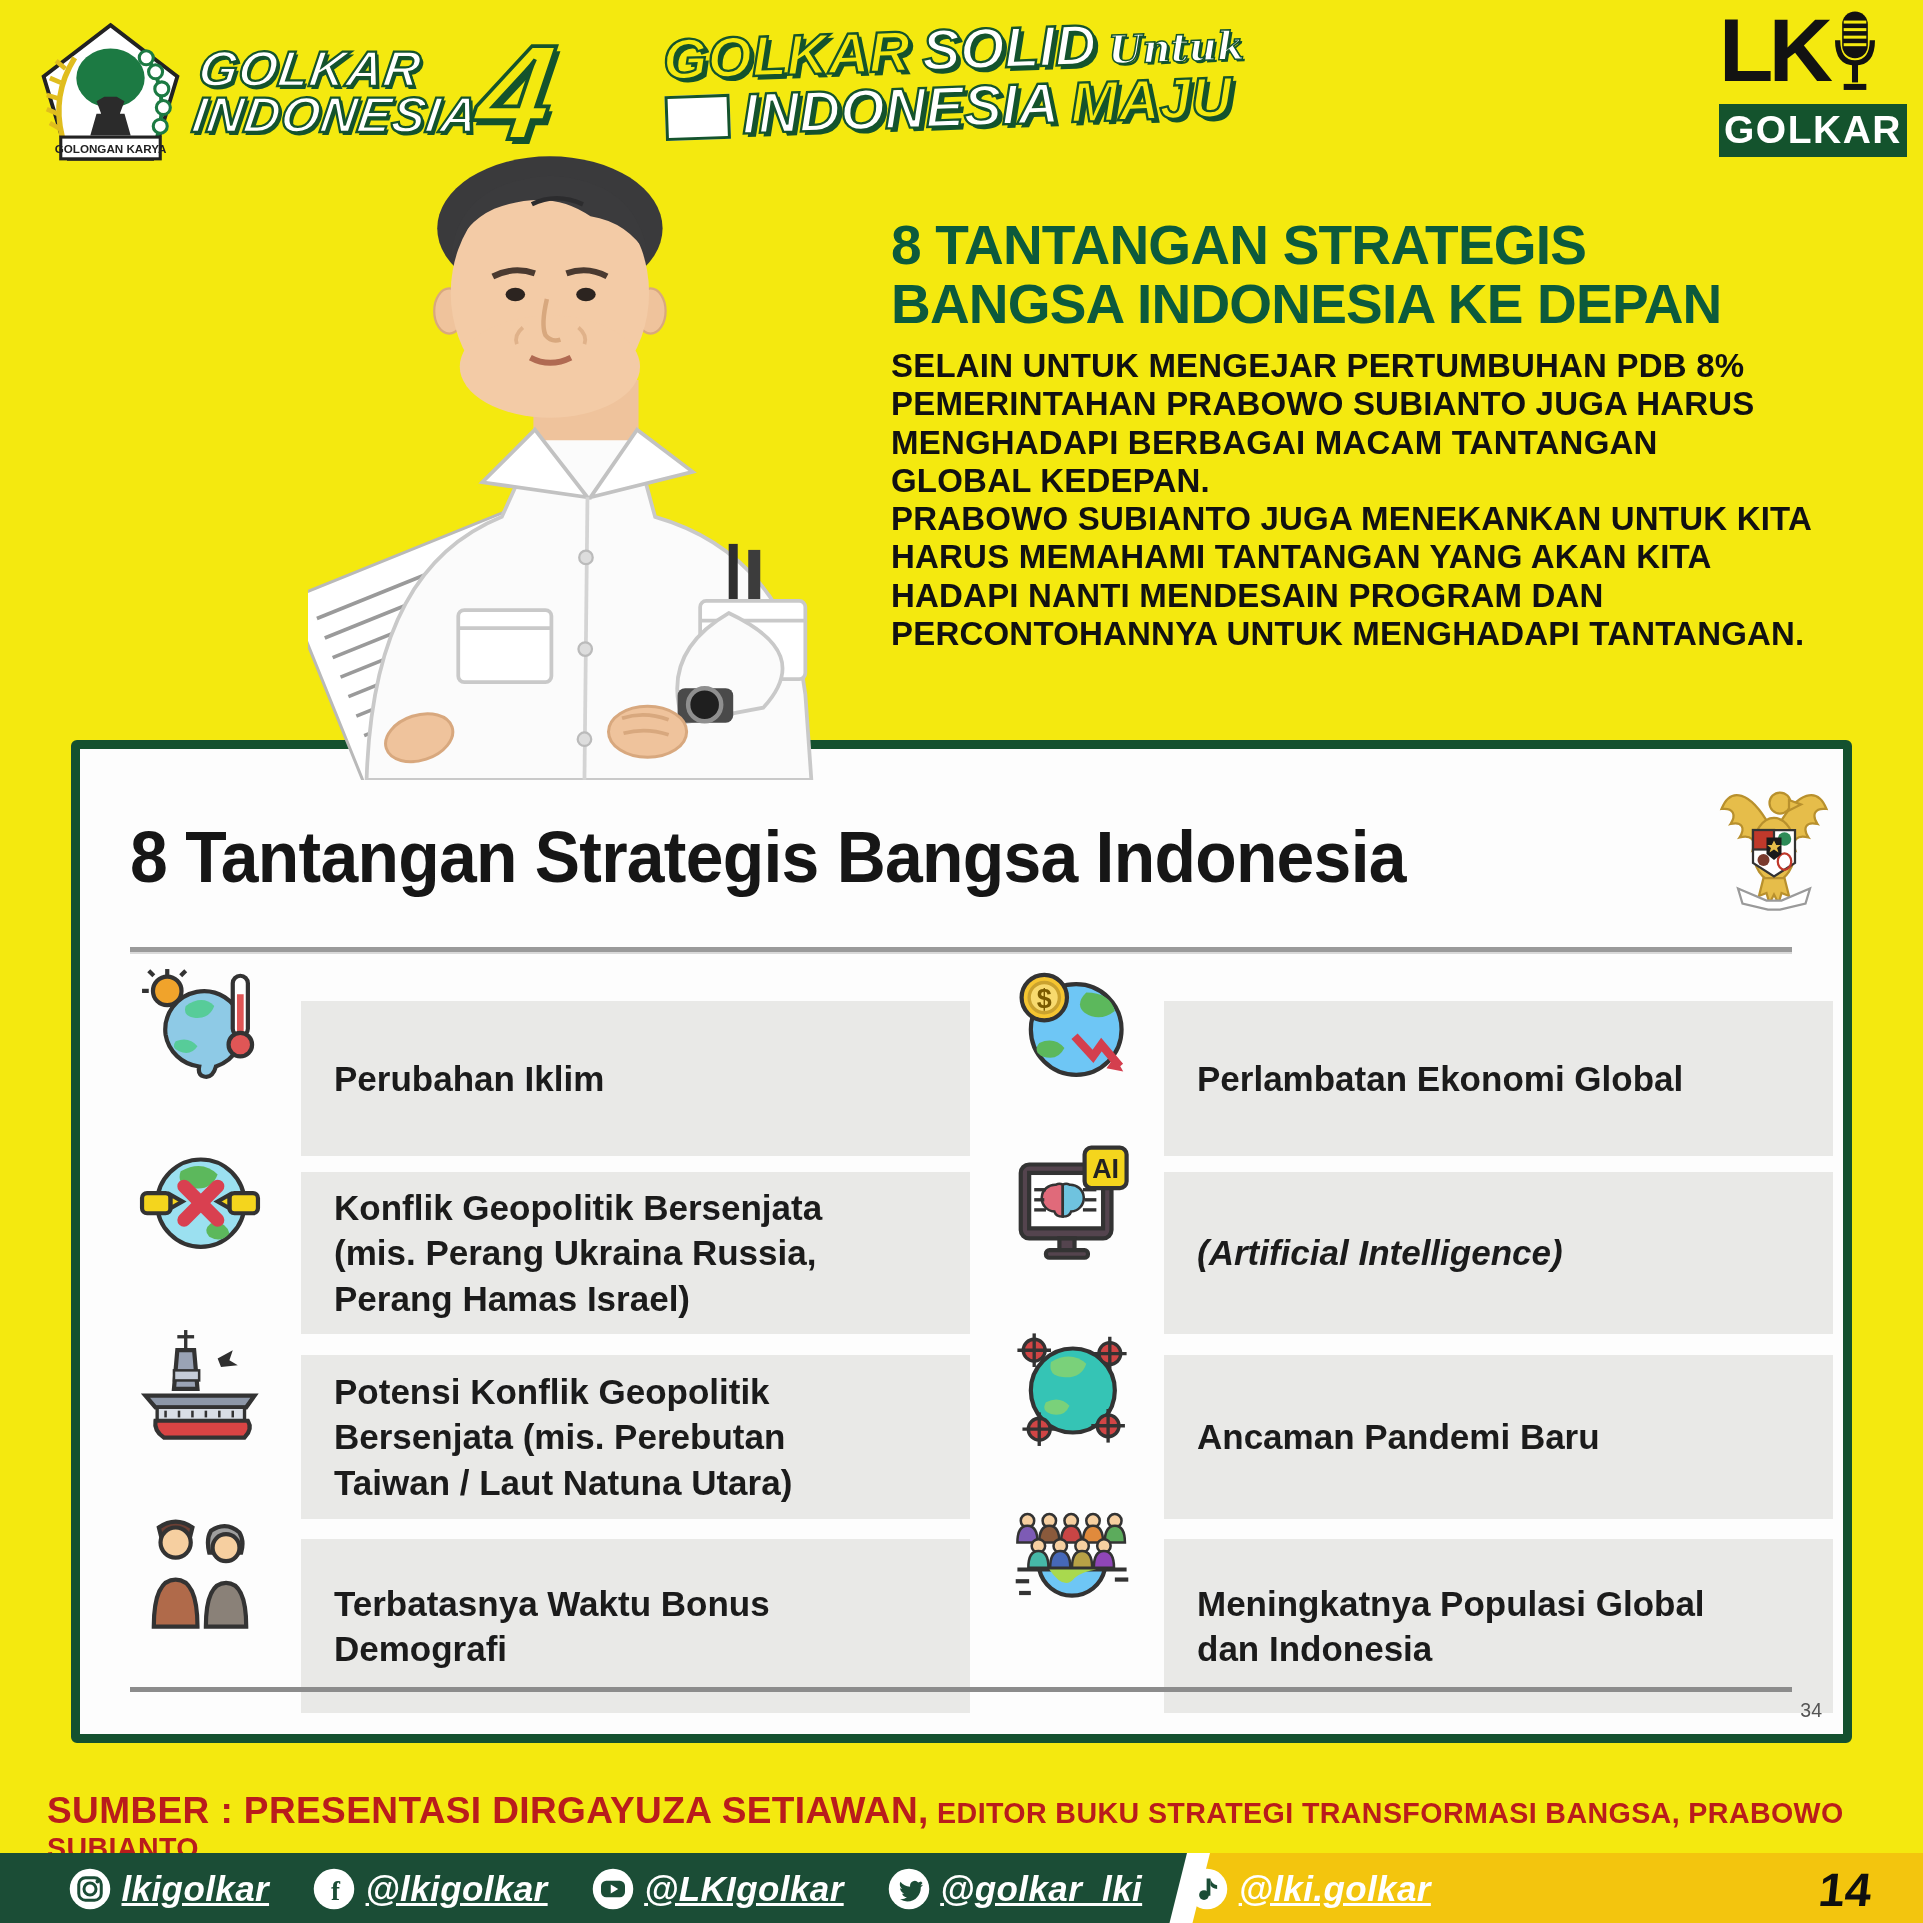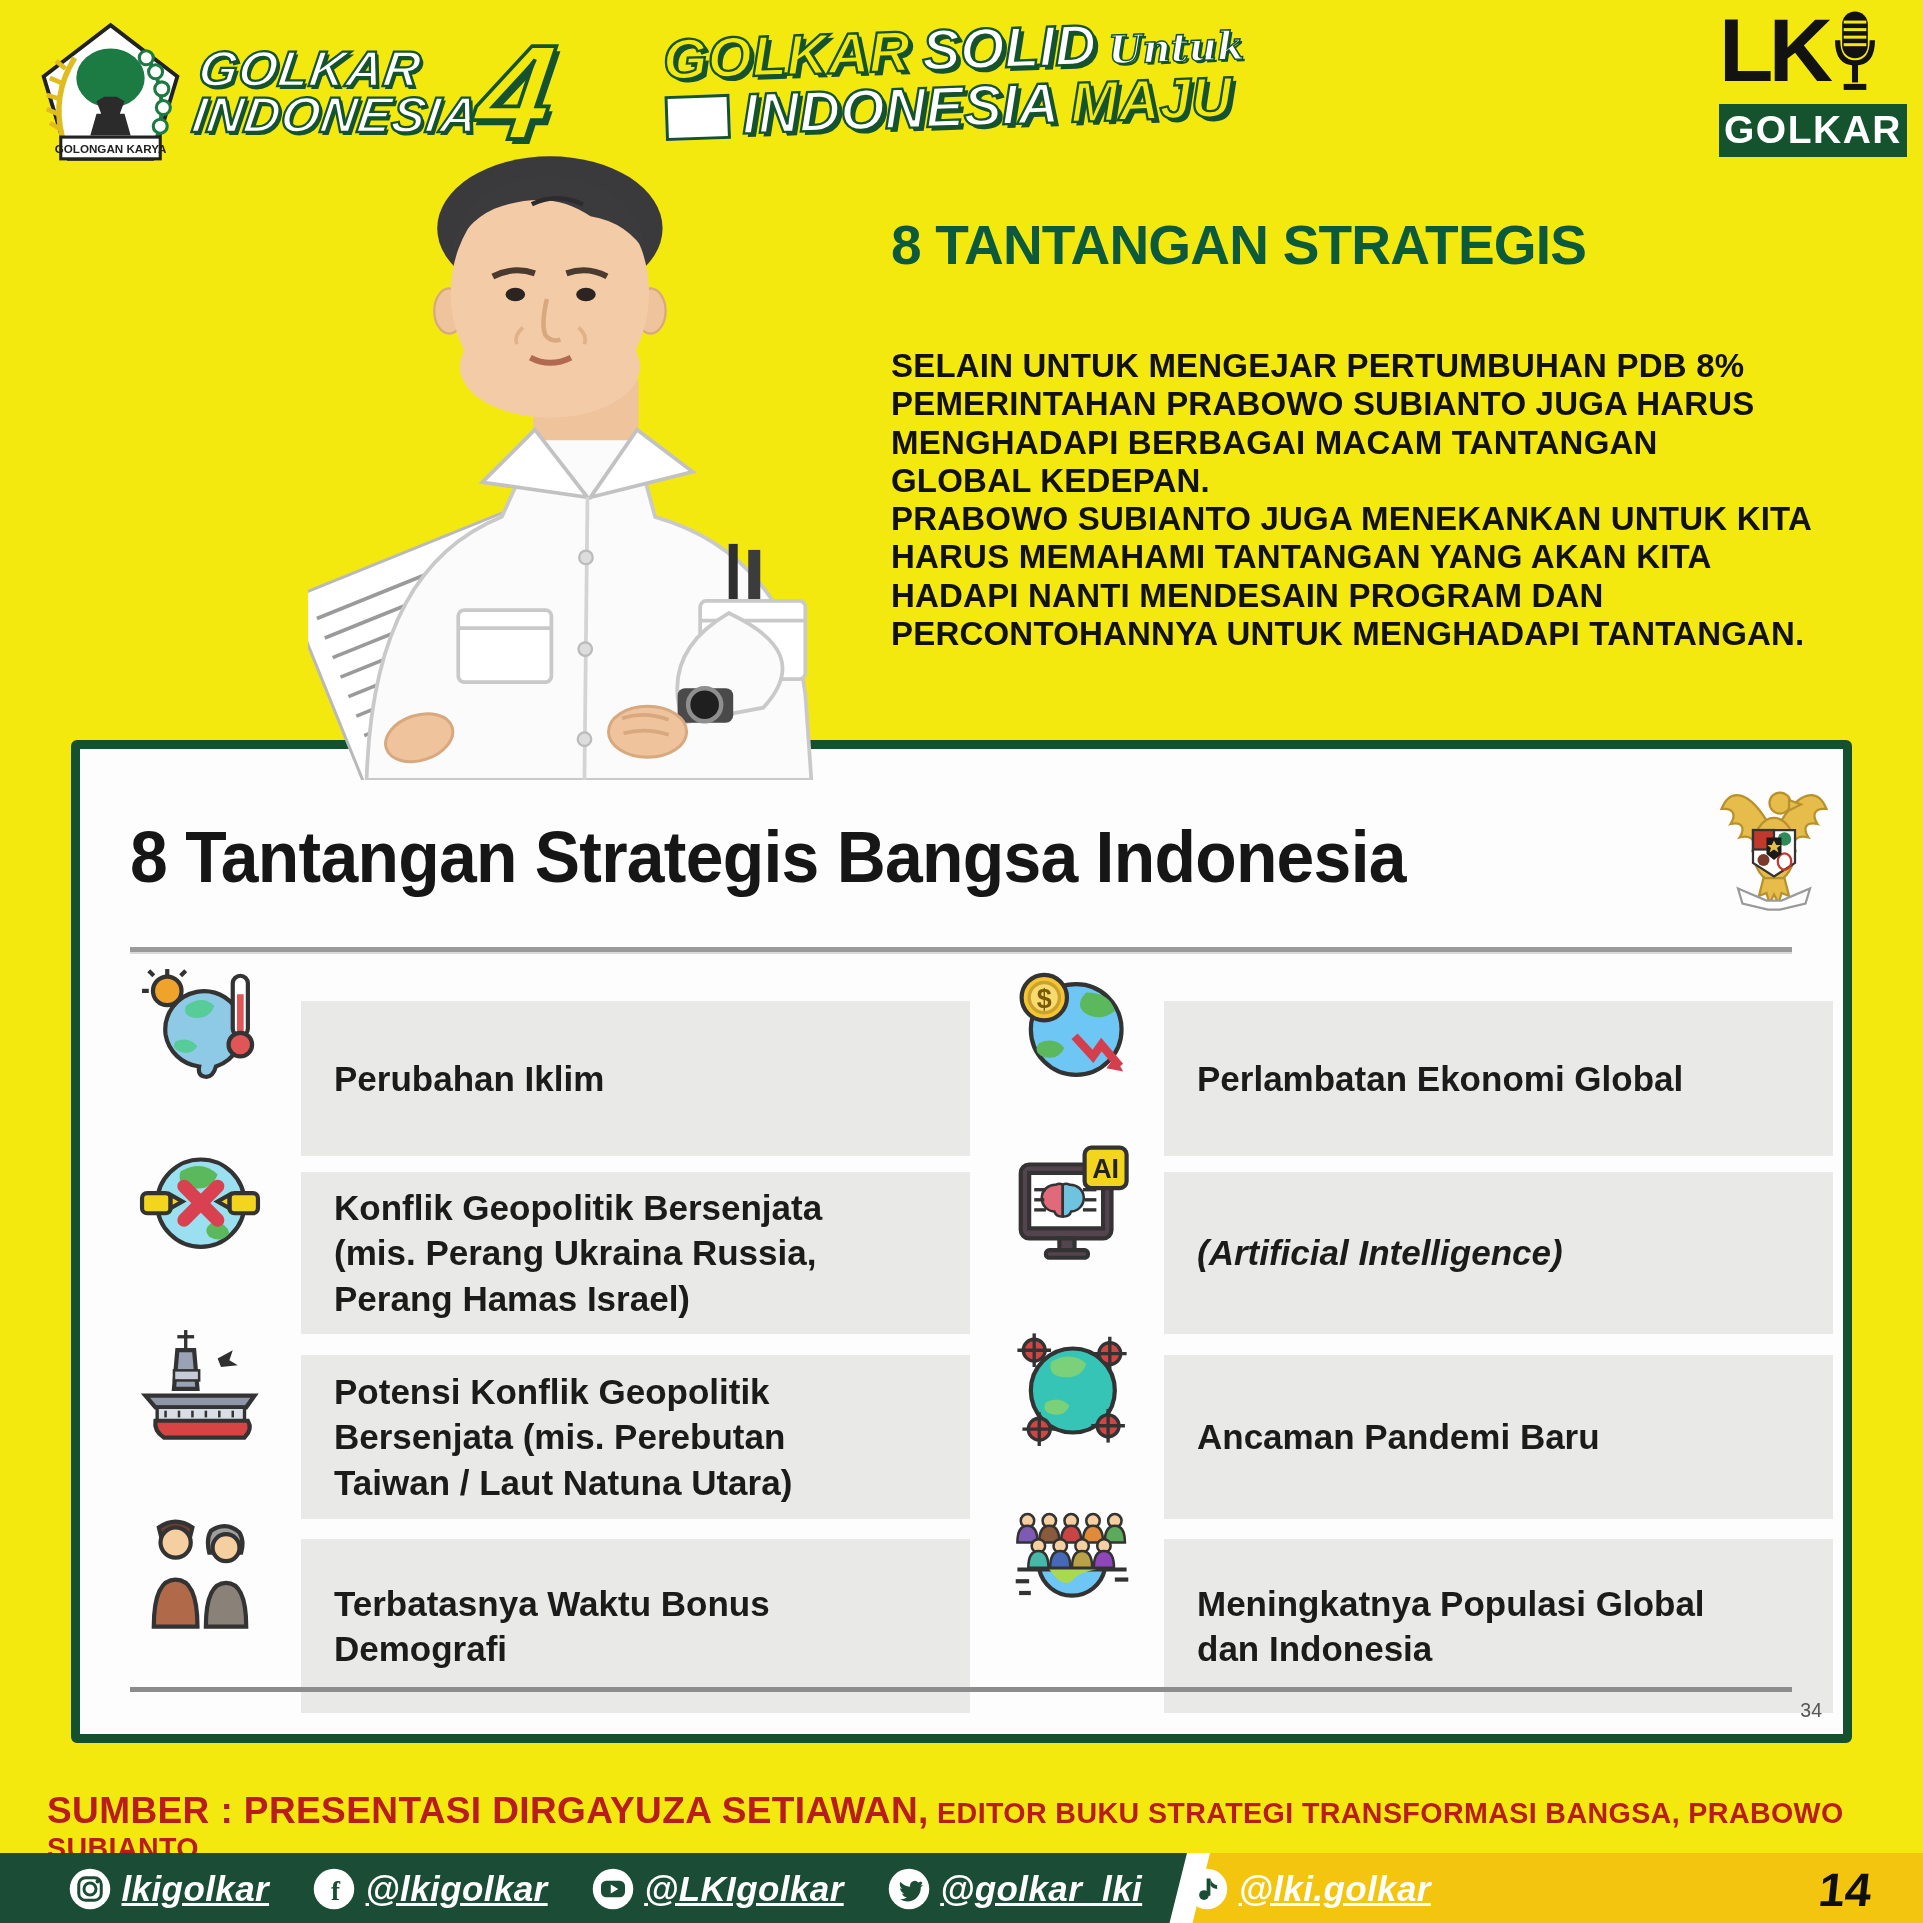--- a/index.html
+++ b/index.html
@@ -134,20 +134,21 @@
       <path d="M6 40 q0 30 23 30 q23 0 23 -30" fill="none" stroke="#121212" stroke-width="7"></path>
       <rect x="25" y="72" width="8" height="24" fill="#121212"></rect>
       <rect x="14" y="98" width="30" height="8" fill="#121212"></rect>
     </svg>
   </div>
   <div class="greenbox">GOLKAR</div>
 </div>
 
 <div class="hero-title">
   <div>8 TANTANGAN STRATEGIS</div>
+  <div>BANGSA INDONESIA KE DEPAN</div>
 </div>
 <div class="hero-par">SELAIN UNTUK MENGEJAR PERTUMBUHAN PDB 8%
 PEMERINTAHAN PRABOWO SUBIANTO JUGA HARUS
 MENGHADAPI BERBAGAI MACAM TANTANGAN
 GLOBAL KEDEPAN.
 PRABOWO SUBIANTO JUGA MENEKANKAN UNTUK KITA
 HARUS MEMAHAMI TANTANGAN YANG AKAN  KITA
 HADAPI NANTI MENDESAIN PROGRAM DAN
 PERCONTOHANNYA UNTUK MENGHADAPI TANTANGAN.</div>
 

